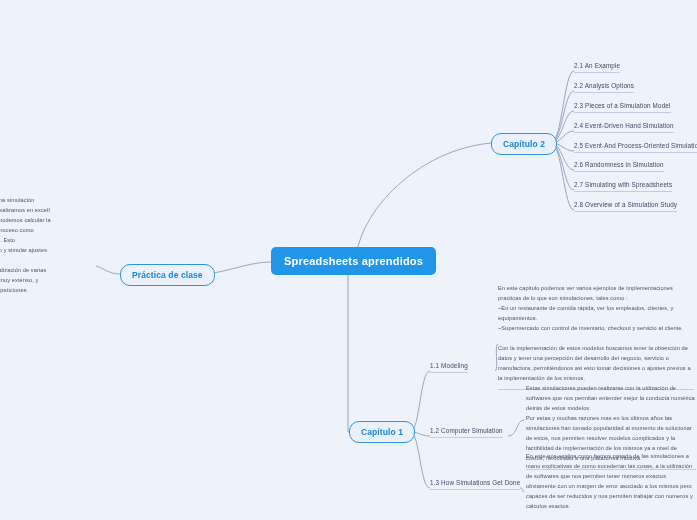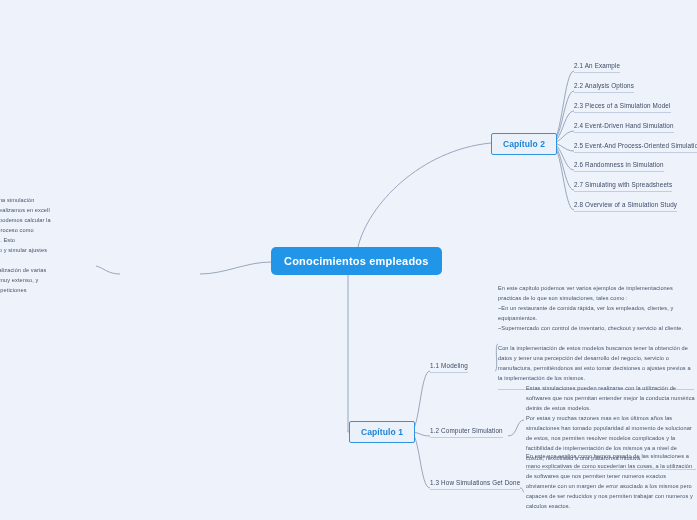--- a/index.html
+++ b/index.html
@@ -43,21 +43,21 @@
     font-weight: bold;
     letter-spacing: .2px;
     padding: 8px 13px;
     left: 271px;
     top: 247px;
   }
   .node-branch {
     background: #eaf1fb;
     color: #1a84d6;
     border: 1.4px solid #2f93e0;
-    border-radius: 2px;
+    border-radius: 10px;
     font-size: 8.5px;
     font-weight: bold;
     padding: 5px 11px;
     letter-spacing: .1px;
   }
   #node-practica { left: 120px; top: 264px; }
   #node-cap2     { left: 491px; top: 133px; }
   #node-cap1     { left: 349px; top: 421px; text-align: right; }
 
   
@@ -135,22 +135,23 @@
       <path d="M410,432 C420,432 420,371 430,371"></path>
       <path d="M410,432 C420,432 420,436 430,436"></path>
       <path d="M410,432 C420,432 420,488 430,488"></path>
 
       <path d="M495,371 C499,371 494,344 498,344"></path>
       <path d="M508,436 C518,436 516,420 524,420"></path>
       <path d="M520,488 C524,488 522,492 524,492"></path>
     </g>
   </svg>
 
-  <div class="node node-root" id="node-root">Conocimientos empleados</div>
+  <div class="node node-root" id="node-root">Spreadsheets aprendidos</div>
 
+  <div class="node node-branch" id="node-practica">Práctica de clase</div>
 
   <div class="node node-branch" id="node-cap2">Capítulo 2</div>
 
   <div class="node node-branch" id="node-cap1">Capítulo 1</div>
 
   <div class="leaf leaf-c2" style="top:62px">2.1 An Example</div>
   <div class="leaf leaf-c2" style="top:82px">2.2 Analysis Options</div>
   <div class="leaf leaf-c2" style="top:102px">2.3 Pieces of a Simulation Model</div>
   <div class="leaf leaf-c2" style="top:122px">2.4 Event-Driven Hand Simulation</div>
   <div class="leaf leaf-c2" style="top:142px">2.5 Event-And Process-Oriented Simulation</div>

